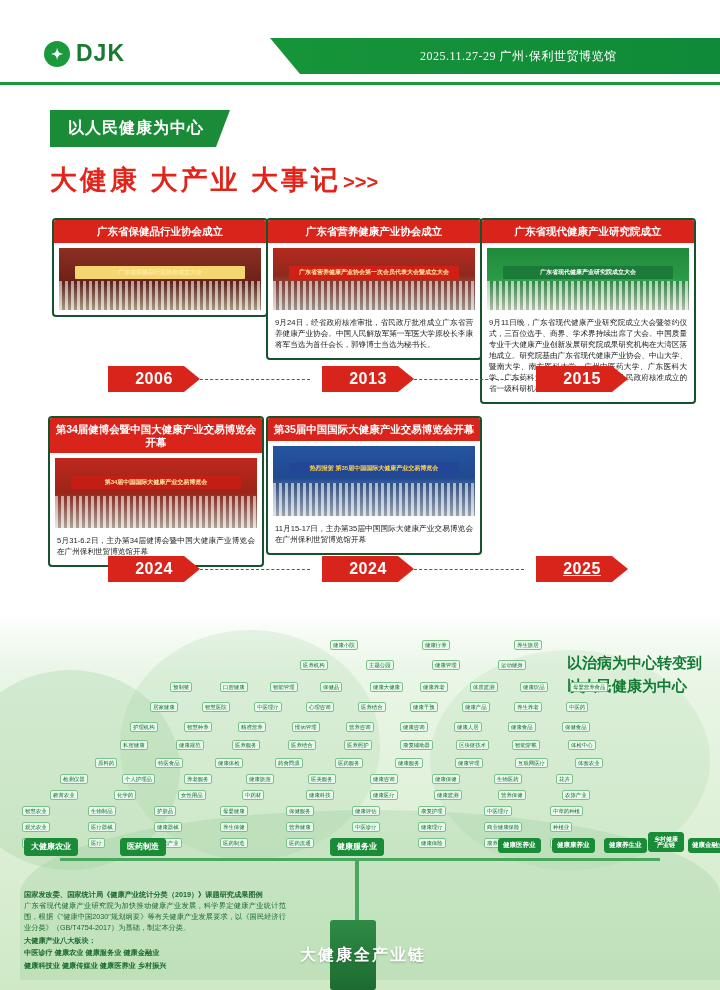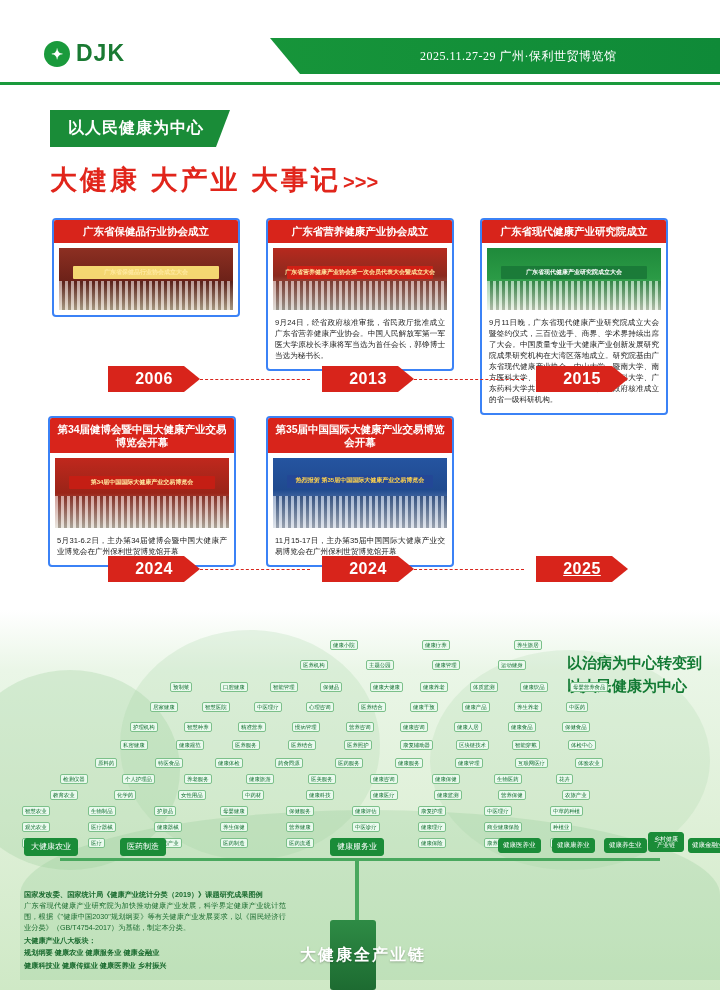--- a/index.html
+++ b/index.html
@@ -64,22 +64,22 @@
   }
   .big-title {
     position:absolute; top: 162px; left: 50px;
     font-size: 27px; font-weight: bold; color:#e1251b; letter-spacing: 3px;
     display:flex; align-items:baseline; gap: 0;
   }
   .big-title .arrows { color:#e1251b; font-size: 20px; font-weight: bold; letter-spacing:0; margin-left:2px;}
 
   
   .card {
-    position:absolute; width: 188px;
-    border: 2px solid #3b82f6; border-radius: 4px; background:#fff;
+    position:absolute; width: 216px;
+    border: 2px solid #14532d; border-radius: 4px; background:#fff;
     overflow:hidden;
   }
   .card-head {
     background:#d8241b; color:#fff; font-size: 10.5px; font-weight:bold;
     text-align:center; padding: 5px 3px; line-height: 1.2;
   }
   .card-photo {
     margin: 5px; height: 62px; background:#7a2a22; position:relative; overflow:hidden;
   }
   .card-photo.p1 { background: linear-gradient(180deg,#8d2f22 0%, #6b2118 55%, #c8b89a 100%); }
@@ -133,21 +133,21 @@
   .tree-slogan {
     position:absolute; right: 18px; top: 42px; text-align:left;
     font-size: 15px; font-weight:bold; color:#127a33; line-height: 1.5;
   }
   .node {
     position:absolute; font-size: 5.4px; color:#0d6b2c; background:#ffffff;
     border: .7px solid #7cc08a; border-radius: 2px;
     padding: 1.5px 2px; text-align:center; white-space:nowrap;
     line-height: 1;
   }
-  .node.lv1 { background:#1a8c38; color:#fff; border-color:#1a8c38; font-size: 8px; font-weight:normal; padding: 4px 6px; border-radius:3px;}
+  .node.lv1 { background:#1a8c38; color:#fff; border-color:#1a8c38; font-size: 8px; font-weight:bold; padding: 4px 6px; border-radius:3px;}
   .node.lv2 { background:#eafaee; }
   .branch { position:absolute; background:#49a85e; }
   .trunk {
     position:absolute; bottom: 0; left: 330px; width: 46px; height: 70px;
     background: linear-gradient(180deg,#2e8b45,#1d6b31);
     border-radius: 3px;
   }
   .tree-bottom-title {
     position:absolute; left: 300px; bottom: 24px;
     color:#ffffff; font-size: 16px; font-weight:bold; letter-spacing: 2px;
@@ -373,18 +373,18 @@
     <div class="node lv1" style="left:648px; top:222px; font-size:6px; padding:3px 4px; white-space:normal; width:36px;">乡村健康产业链</div>
     <div class="node lv1" style="left:688px; top:228px; font-size:6.5px; padding:3px 3px;">健康金融业</div>
 
     <div class="trunk"></div>
     <div class="tree-bottom-title">大健康全产业链</div>
 
     <div class="footnote">
       <div class="fn-title">国家发改委、国家统计局《健康产业统计分类（2019）》课题研究成果图例</div>
       <div>广东省现代健康产业研究院为加快推动健康产业发展，科学界定健康产业统计范围，根据《"健康中国2030"规划纲要》等有关健康产业发展要求，以《国民经济行业分类》（GB/T4754-2017）为基础，制定本分类。</div>
       <div class="fn-list">大健康产业八大板块：</div>
-      <div class="fn-list">规划纲要    健康农业    健康服务业    健康金融业</div>
+      <div class="fn-list">中医诊疗    健康农业    健康服务业    健康金融业</div>
       <div class="fn-list">健康科技业   健康传媒业   健康医养业   乡村振兴</div>
     </div>
   </div>
 
 </div>
 
 </body></html>

